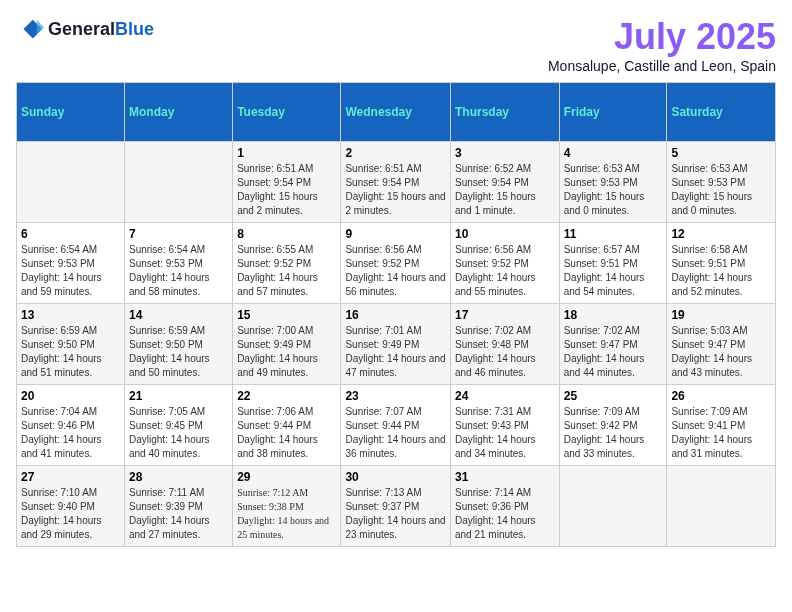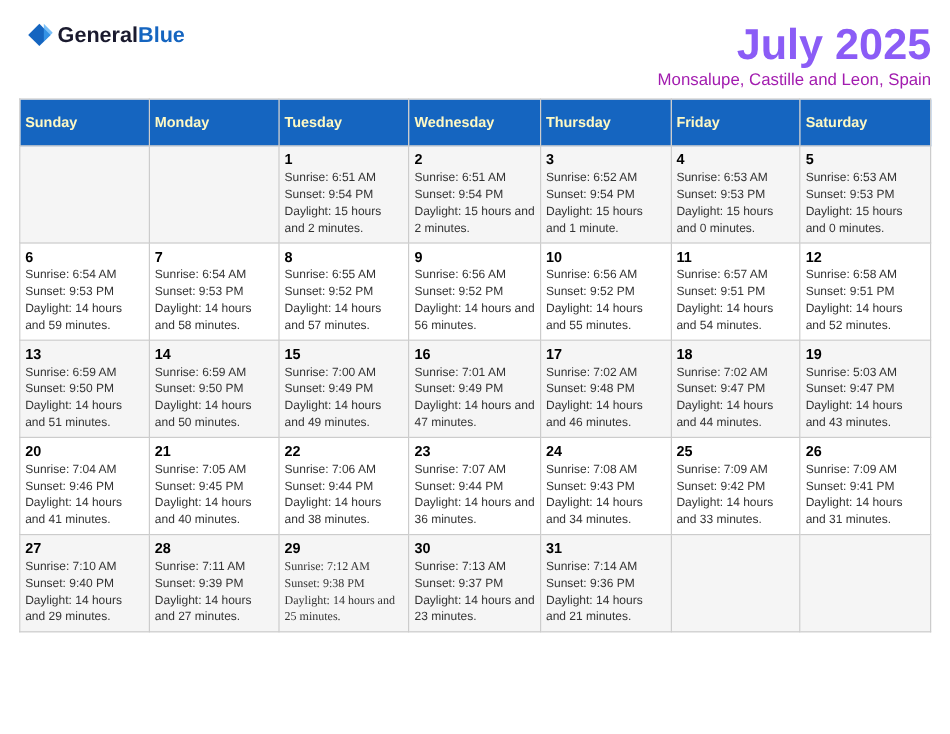--- a/index.html
+++ b/index.html
@@ -38,31 +38,31 @@
     .title-block {
       text-align: right;
     }
     .month-title {
       font-size: 36px;
       font-weight: bold;
       color: #8b5cf6;
     }
     .location {
       font-size: 14px;
-      color: #a21caf;
+      color: #0f172a;
     }
     table {
       width: 100%;
       border-collapse: collapse;
       font-size: 10.5px;
     }
     thead tr th {
       background-color: #1565c0;
-      color: #fef9c3;
-      padding: 12px 4px;
+      color: #5eead4;
+      padding: 22px 4px;
       text-align: left;
       font-size: 12px;
       border: 1px solid #ccc;
     }
     tbody tr td {
       border: 1px solid #ccc;
       vertical-align: top;
       padding: 4px;
       width: 112px;
       min-height: 80px;
@@ -263,21 +263,21 @@
 Daylight: 14 hours and 38 minutes.</div>
         </td>
         <td>
           <span class="day-number">23</span>
           <div class="day-info" style="white-space: pre-line;">Sunrise: 7:07 AM
 Sunset: 9:44 PM
 Daylight: 14 hours and 36 minutes.</div>
         </td>
         <td>
           <span class="day-number">24</span>
-          <div class="day-info" style="white-space: pre-line;">Sunrise: 7:08 AM
+          <div class="day-info" style="white-space: pre-line;">Sunrise: 7:31 AM
 Sunset: 9:43 PM
 Daylight: 14 hours and 34 minutes.</div>
         </td>
         <td>
           <span class="day-number">25</span>
           <div class="day-info" style="white-space: pre-line;">Sunrise: 7:09 AM
 Sunset: 9:42 PM
 Daylight: 14 hours and 33 minutes.</div>
         </td>
         <td>

